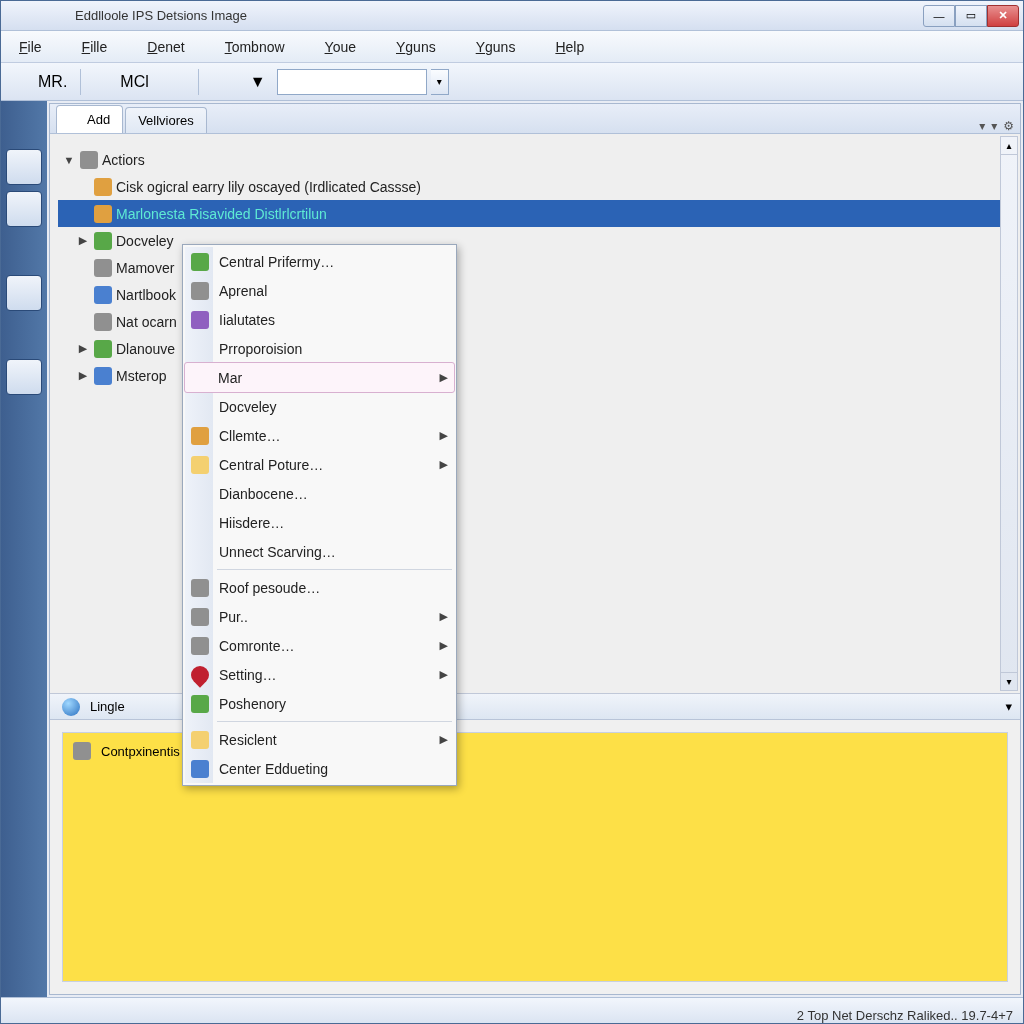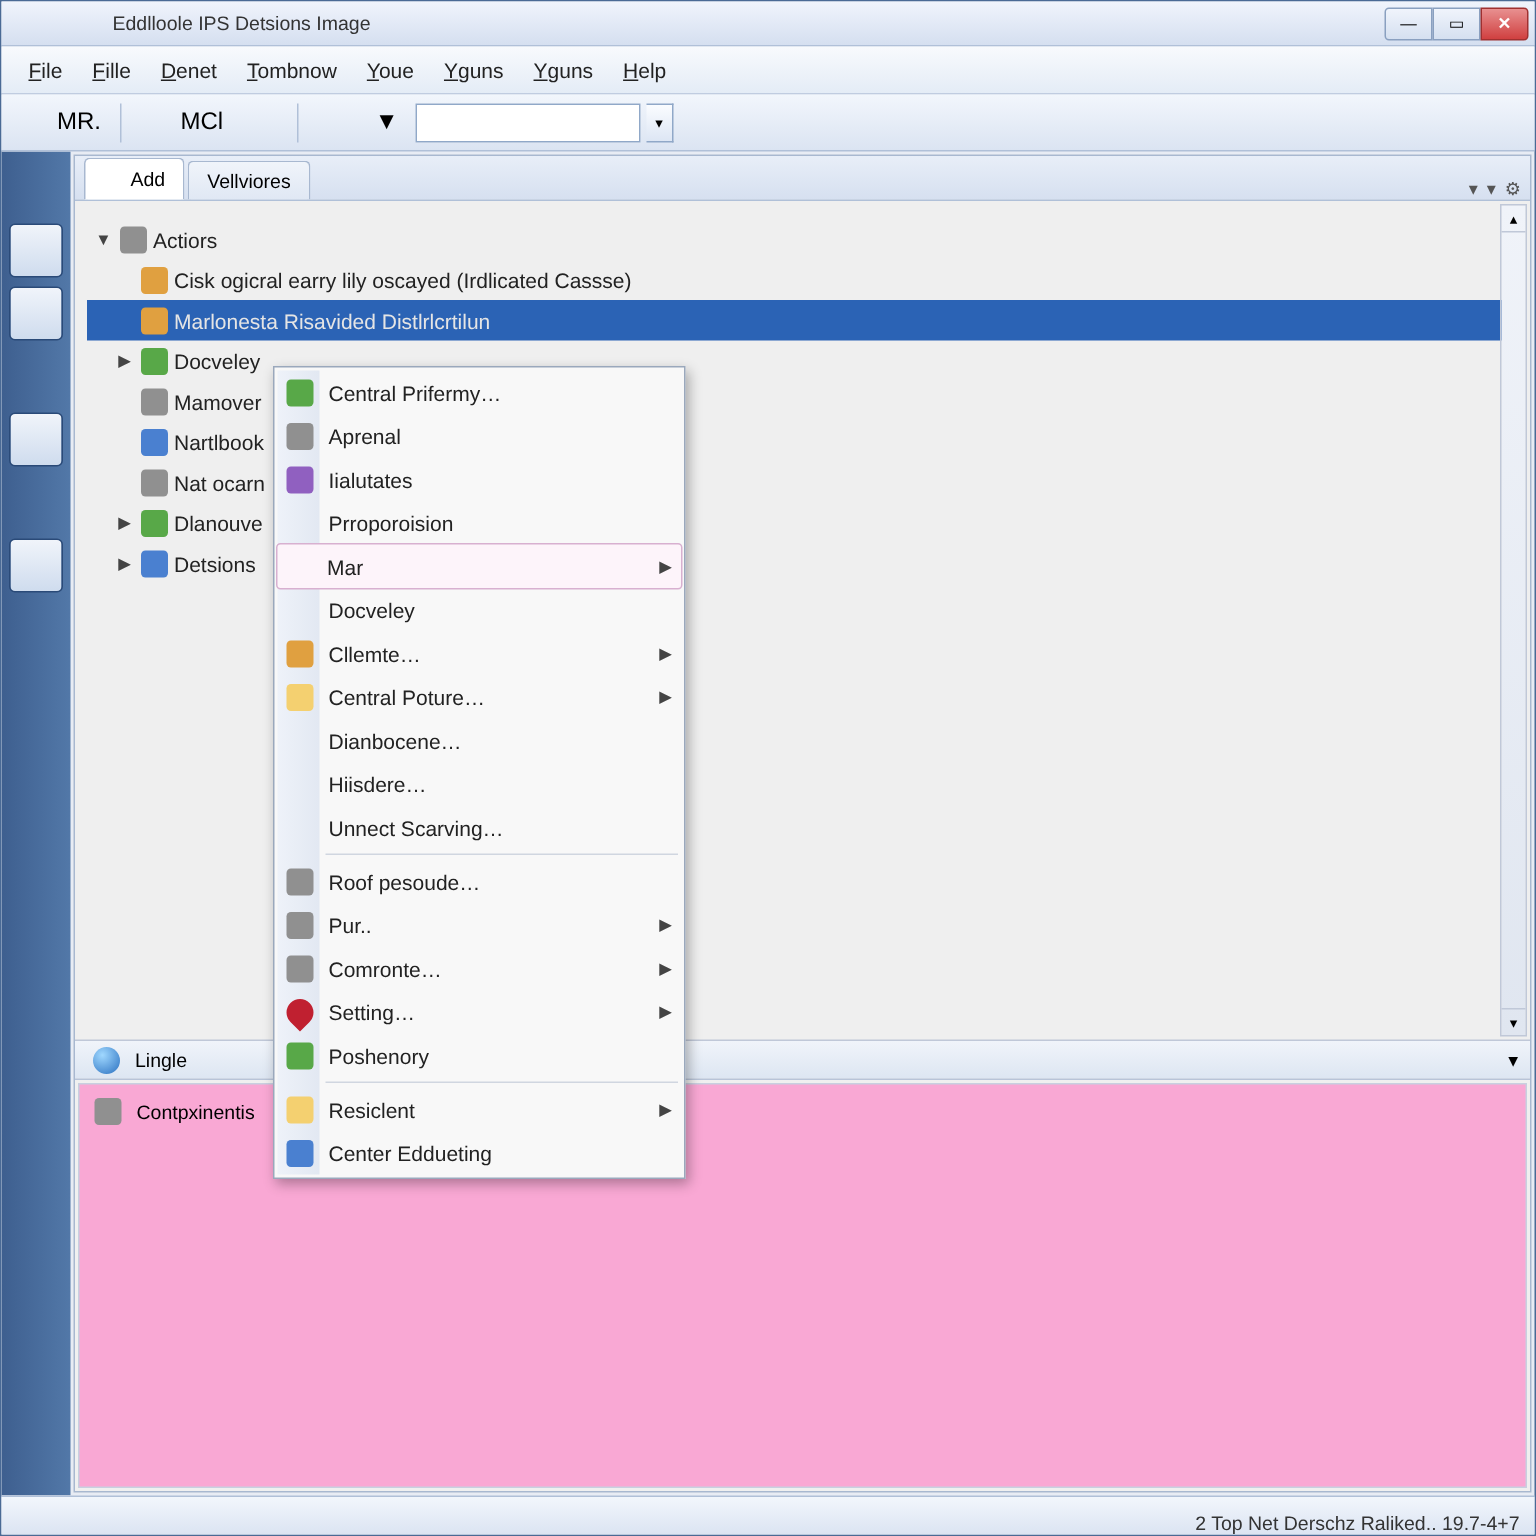--- a/index.html
+++ b/index.html
@@ -10,21 +10,21 @@
 
 .titlebar { height: 30px; background: linear-gradient(#f0f4fc, #d5dff0); display: flex; align-items: center; padding: 0 4px; border-bottom: 1px solid #b0c0d8; gap: 48px; }
 .titlebar-icon { width: 16px; height: 16px; margin-right: 6px; }
 .titlebar-text { flex: 1; font-size: 13px; color: #333; }
 .titlebar-buttons { display: flex; gap: 0; }
 .titlebar-btn { width: 32px; height: 22px; border: 1px solid #8aa0c0; background: linear-gradient(#f0f4fc, #d5e0f0); display: flex; align-items: center; justify-content: center; font-size: 11px; cursor: pointer; }
 .titlebar-btn.min { border-radius: 3px 0 0 3px; }
 .titlebar-btn.close { background: linear-gradient(#e89090, #d04040); border-color: #a03030; border-radius: 0 3px 3px 0; color: white; font-weight: bold; }
 
 
-.menubar { height: 32px; background: linear-gradient(#f8fafd, #e4ecf6); display: flex; align-items: center; padding: 0 8px; border-bottom: 1px solid #c0cce0; }
+.menubar { height: 32px; background: linear-gradient(#f8fafd, #e4ecf6); display: flex; align-items: center; padding: 0 8px; border-bottom: 1px solid #c0cce0; gap: 20px; }
 .menubar-item { padding: 4px 10px; font-size: 14px; color: #222; cursor: pointer; }
 .menubar-item .mnemonic { text-decoration: underline; }
 
 
 .toolbar { height: 38px; background: linear-gradient(#f2f6fc, #dbe4f2); display: flex; align-items: center; padding: 0 6px; gap: 4px; border-bottom: 1px solid #b0c0d8; }
 .tool-btn { height: 30px; min-width: 30px; display: flex; align-items: center; justify-content: center; padding: 0 4px; border: 1px solid transparent; border-radius: 3px; cursor: pointer; gap: 4px; font-size: 16px; }
 .tool-ico { width: 22px; height: 22px; display: inline-block; }
 .tool-sep { width: 1px; height: 26px; background: #b0c0d8; margin: 0 4px; }
 .tool-input { width: 150px; height: 26px; border: 1px solid #90a8c8; background: white; }
 .tool-drop { width: 18px; height: 26px; border: 1px solid #90a8c8; border-left: none; background: linear-gradient(#fafcff,#dde6f4); display:flex; align-items:center; justify-content:center; font-size:10px; }
@@ -46,30 +46,30 @@
 .tabstrip-right { margin-left:auto; display:flex; gap:6px; align-items:center; font-size:12px; color:#555; }
 
 
 .treepanel { flex: 1; background: #efefef; padding: 12px 8px; overflow: hidden; position: relative; border-bottom: 1px solid #c0c8d8; }
 .tree-scroll { position: absolute; right: 2px; top: 2px; bottom: 2px; width: 18px; background: linear-gradient(#f0f3f9,#e0e6f0); border: 1px solid #c0c8d8; display:flex; flex-direction:column; }
 .tree-scroll .sbtn { height: 18px; display:flex; align-items:center; justify-content:center; font-size:10px; border-bottom:1px solid #c0c8d8; }
 .tree-scroll .sbtn.bot { margin-top:auto; border-top:1px solid #c0c8d8; border-bottom:none; }
 
 .tree { list-style: none; }
 .tree-row { display: flex; align-items: center; height: 27px; font-size: 14px; color: #222; padding-left: 4px; cursor: pointer; }
-.tree-row.selected { background: #2b63b5; color: #e5e5e5; }
+.tree-row.selected { background: #2b63b5; color: #5eead4; }
 .twisty { width: 14px; text-align: center; font-size: 11px; color: #444; }
 .tree-ico { width: 18px; height: 18px; margin: 0 4px; display: inline-flex; align-items:center; justify-content:center; }
 .indent1 { padding-left: 18px; }
 
 
 .lowerpanel { height: 300px; display: flex; flex-direction: column; }
 .lower-header { height: 26px; background: linear-gradient(#f0f4fa,#dde6f2); border-bottom: 1px solid #b8c4d8; display: flex; align-items: center; padding: 0 8px; gap: 6px; font-size: 13px; }
 .lower-header .spacer { flex:1; }
-.lower-body { flex: 1; background: #f9a8d4; padding: 6px; border: 1px solid #c8d0e0; margin: 2px; display:flex; flex-direction:column; }
+.lower-body { flex: 1; background: #fde047; padding: 6px; border: 1px solid #c8d0e0; margin: 12px; display:flex; flex-direction:column; }
 .lower-row { display:flex; align-items:center; gap:6px; height:24px; font-size:13px; }
 
 
 .statusbar { height: 26px; background: linear-gradient(#f2f6fc,#dbe4f2); border-top: 1px solid #b0c0d8; display: flex; align-items: flex-end; padding: 0 10px; font-size: 13px; color: #333; }
 .statusbar .spacer { flex: 1; }
 
 
 .contextmenu { position: absolute; left: 182px; top: 244px; width: 275px; background: #f8f8f8; border: 1px solid #9aa8bc; box-shadow: 2px 3px 8px rgba(0,0,0,0.3); z-index: 100; padding: 2px; }
 .cm-strip { position:absolute; left:2px; top:2px; bottom:2px; width:28px; background: linear-gradient(to right,#eef2f9,#e2e8f2); }
 .cm-item { position:relative; height: 29px; display: flex; align-items: center; padding-left: 34px; padding-right: 18px; font-size: 14px; color: #222; cursor: pointer; }
@@ -256,21 +256,21 @@
             <span class="tree-ico">
                 <span class="ico-box c-green"></span>
               </span>
             <span>Dlanouve</span>
           </li>
           <li class="tree-row indent1">
             <span class="twisty">▶</span>
             <span class="tree-ico">
                 <span class="ico-box c-blue"></span>
               </span>
-            <span>Detsions</span>
+            <span>Msterop</span>
           </li>
         </ul>
         <div class="tree-scroll">
           <div class="sbtn">▴</div>
           <div class="sbtn bot">▾</div>
         </div>
       </div>
 
       <div class="lowerpanel">
         <div class="lower-header">

